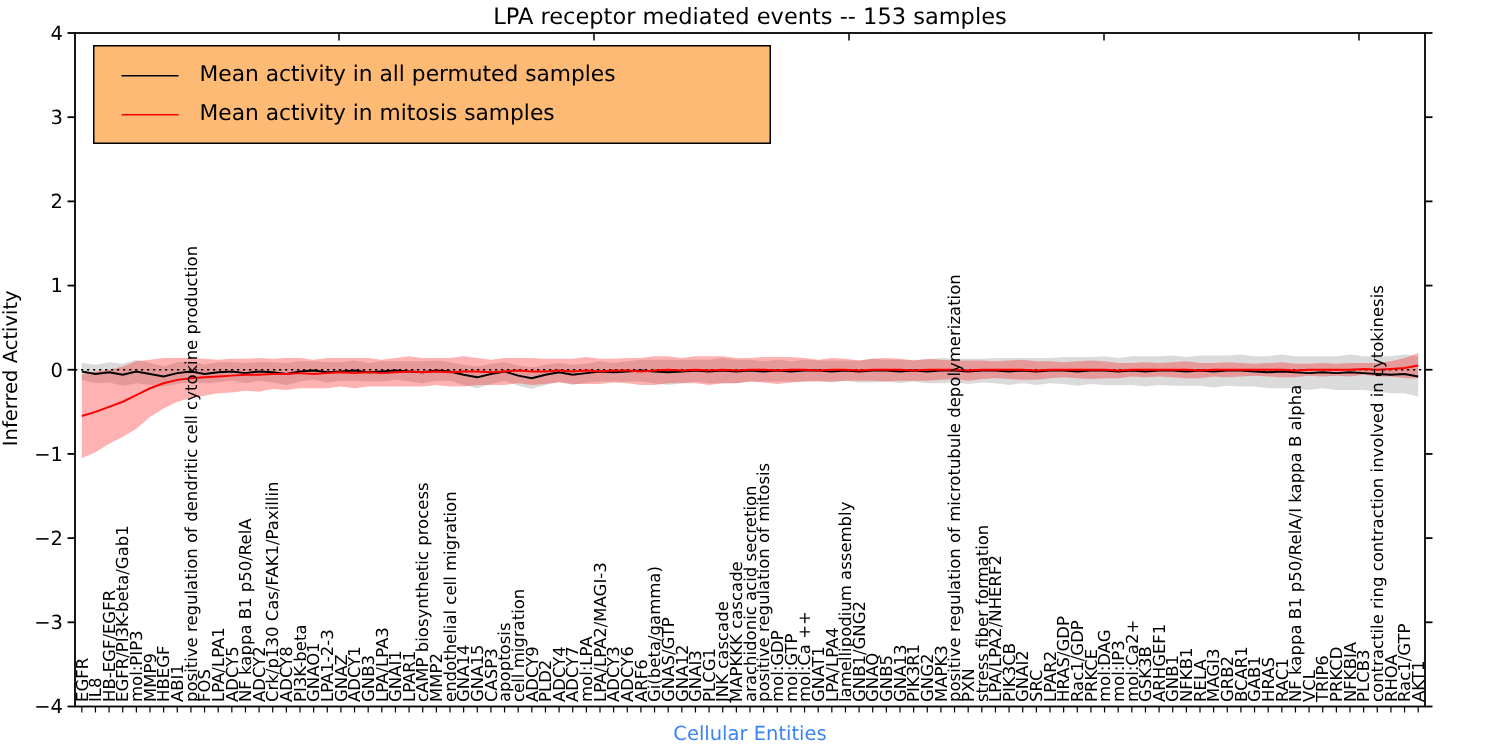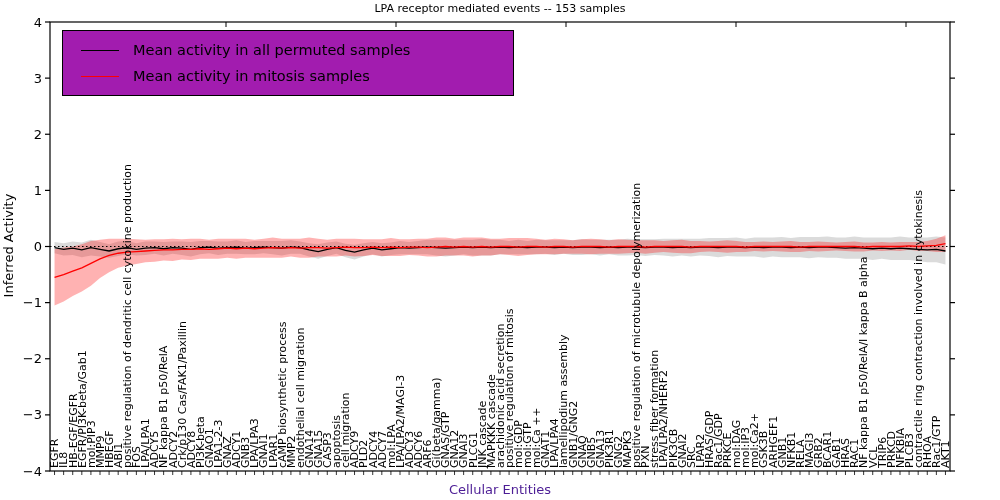--- a/index.html
+++ b/index.html
@@ -1,25 +1,25 @@
 <!DOCTYPE html>
 <html><head>
 <meta charset="utf-8">
 <style>
   html,body{margin:0;padding:0;background:#fff;}
   #figure{position:relative;width:1000px;height:500px;background:#fff;
           font-family:"DejaVu Sans","Liberation Sans",sans-serif;overflow:hidden;}
   #plot{position:absolute;left:0;top:0;}
   .fig-title{position:absolute;left:0;top:2px;width:1000px;text-align:center;
-             font-size:11px;color:#000;}
+             font-size:15px;color:#000;}
   .ylabel{position:absolute;left:-62px;top:238px;width:140px;text-align:center;
           font-size:13px;color:#000;transform:rotate(-90deg);}
   .xlabel{position:absolute;left:0;top:482px;width:1000px;text-align:center;
-          font-size:13px;color:#4c1d95;}
-  .legend{position:absolute;left:62px;top:30px;width:452px;background:#a21caf;
+          font-size:13px;color:#3b82f6;}
+  .legend{position:absolute;left:62px;top:30px;width:452px;background:#fdba74;
           border:1.5px solid #000;padding:6px 0 6px 12px;box-sizing:border-box;}
   .legend-row{display:flex;align-items:center;height:26px;}
   .legend-line{display:inline-block;width:38px;height:0;border-top:1.6px solid #000;
                margin:0 14px 0 6px;}
   .legend-label{font-size:14.5px;color:#000;}
 </style>
 </head>
 <body>
 
 <div id="figure">

